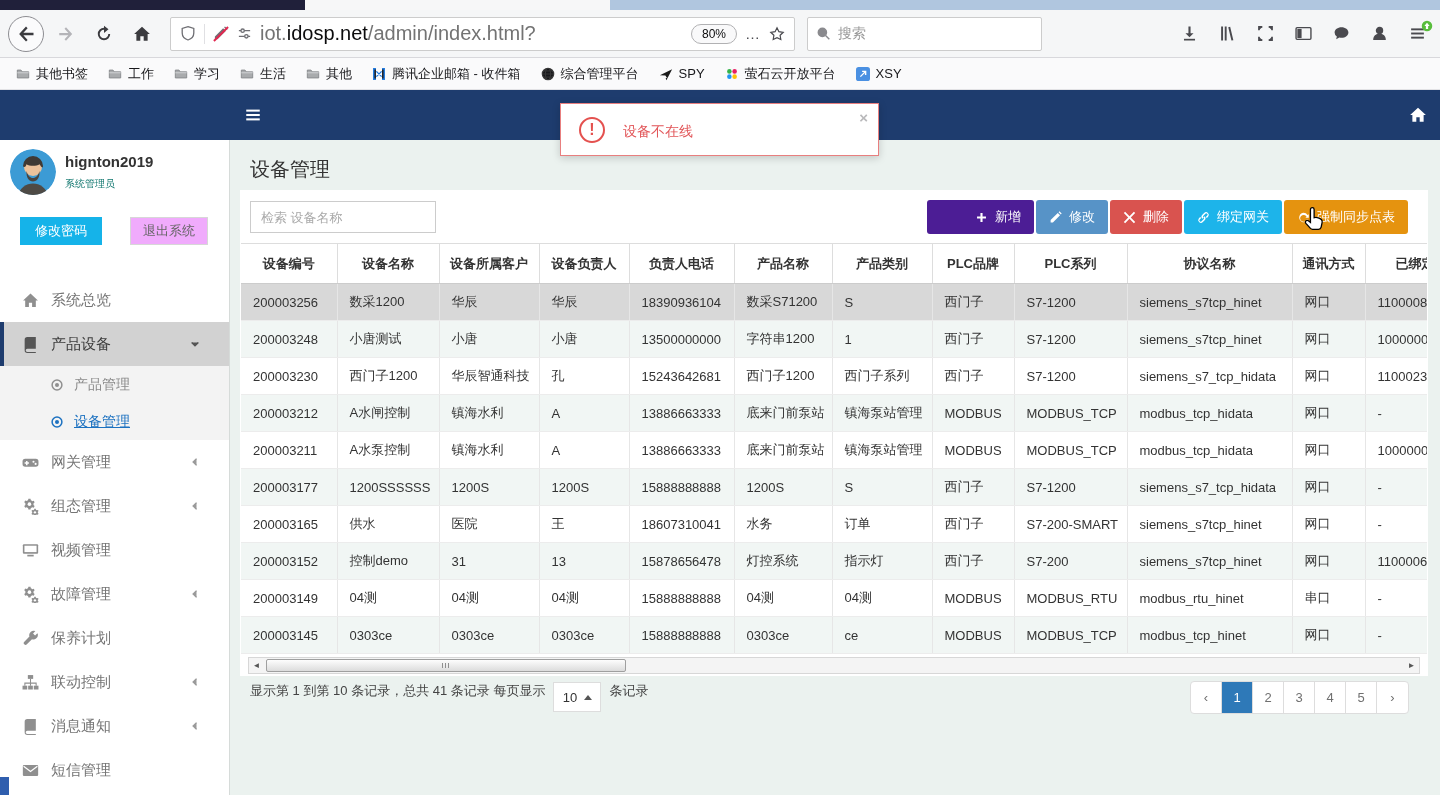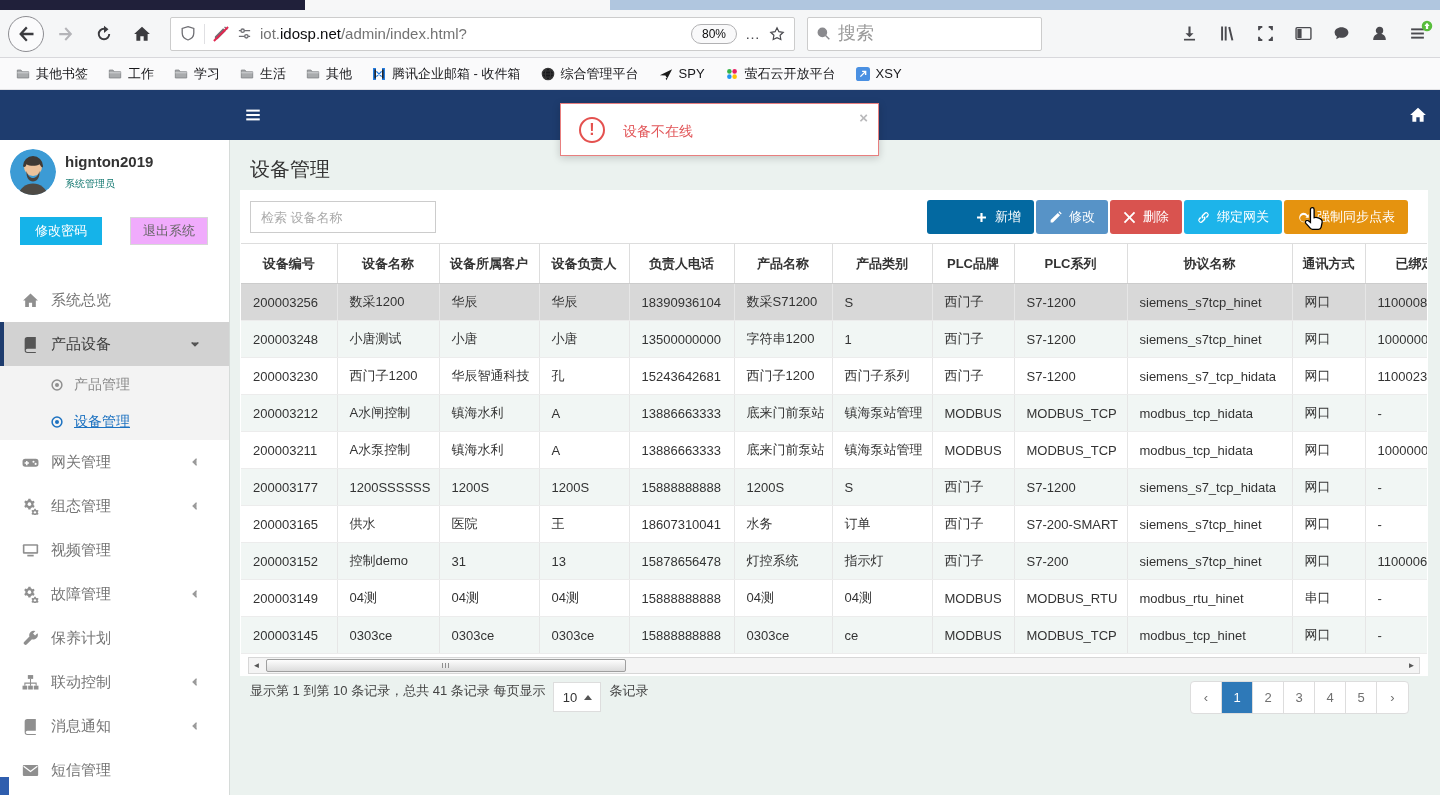--- a/index.html
+++ b/index.html
@@ -16,26 +16,26 @@
   .tabstrip .seg3{position:absolute;left:610px;top:0;width:830px;height:10px;background:#b0c6df}
   .fxtoolbar{position:absolute;left:0;top:10px;width:1440px;height:48px;background:#f5f6f7;border-bottom:1px solid #d8d8dc;display:flex;align-items:center;padding:0 8px;color:#4a4a4f}
   #nav-buttons{display:flex;align-items:center;gap:6px}
   .navbtn{width:32px;height:32px;display:inline-flex;align-items:center;justify-content:center;padding:7px;color:#3b3b3f}
   .navbtn.circled{width:36px;height:36px;border:1px solid #8d8d92;border-radius:50%;background:#fbfbfc}
   .navbtn.dis{color:#b4b4b8}
   .urlbar{width:625px;height:34px;margin-left:12px;background:#fff;border:1px solid #ccc;border-radius:2px;display:flex;align-items:center;padding:0 9px;gap:8px}
   .urlbar .sep{width:1px;height:20px;background:#e0e0e3}
   .pb{position:relative;width:16px;height:16px;color:#6f6f74}
   .pb .slash{position:absolute;left:7px;top:-2px;width:2px;height:20px;background:#e22850;transform:rotate(45deg)}
-  .urltext{font-size:15px;color:#737373;white-space:nowrap}
+  .urltext{font-size:20px;color:#737373;white-space:nowrap}
   .urltext .domain{color:#0c0c0d}
   .zoompill{margin-left:auto;border:1px solid #b1b1b3;border-radius:10px;background:#f9f9fa;font-size:12px;color:#0c0c0d;padding:2px 10px}
   .dots{font-size:15px;color:#4a4a4f;letter-spacing:1px}
   .searchbox{width:235px;height:34px;margin-left:12px;background:#fff;border:1px solid #ccc;border-radius:2px;display:flex;align-items:center;padding:0 8px;gap:7px;color:#8a8a8e}
-  .searchbox input{border:none;outline:none;flex:1;font-size:18px;background:transparent;font-family:Liberation Serif, serif;color:#b91c1c}
+  .searchbox input{border:none;outline:none;flex:1;font-size:14px;background:transparent;font-family:Liberation Serif, serif;color:#b91c1c}
   .searchbox input::placeholder{color:#999}
   #right-icons{margin-left:auto;display:flex;align-items:center;gap:21px;margin-right:6px}
   .tbicon{width:17px;height:17px;color:#4a4a4f;position:relative;display:inline-flex}
   .tbicon .upd{position:absolute;right:-7px;top:-7px;width:12px;height:12px}
   
   .bmbar{position:absolute;left:0;top:58px;width:1440px;height:32px;background:#fafafb;border-bottom:1px solid #e2e2e5;display:flex;align-items:center;padding:0 8px;gap:4px}
   .bm{display:flex;align-items:center;gap:6px;padding:3px 8px;font-size:13px;color:#18181b;white-space:nowrap}
 
   
   .topbar{position:absolute;left:0;top:90px;width:1440px;height:50px;background:#1e3c6e}
@@ -483,21 +483,21 @@
       </div>
     </div>
 </div>
 <div class="corner-partial"></div>
 
 <div class="page-title">设备管理</div>
 
 <div class="card">
   <input class="dev-search" placeholder="检索 设备名称" style="">
   <div id="actions">
-      <button class="abtn" style="background: #0369a1; padding-left: 48px;">
+      <button class="abtn" style="background: #4c1d95; padding-left: 48px;">
         <span class="icn" style="width:13px;height:13px">
           <svg viewBox="0 0 16 16">
             <path d="M6.7 2.5h2.6v4.2h4.2v2.6H9.3v4.2H6.7V9.3H2.5V6.7h4.2z"></path>
           </svg>
         </span>
         <span>新增</span>
       </button>
       <button class="abtn" style="background: rgb(87, 147, 199);">
         <span class="icn" style="width:13px;height:13px">
           <svg viewBox="0 0 16 16">

